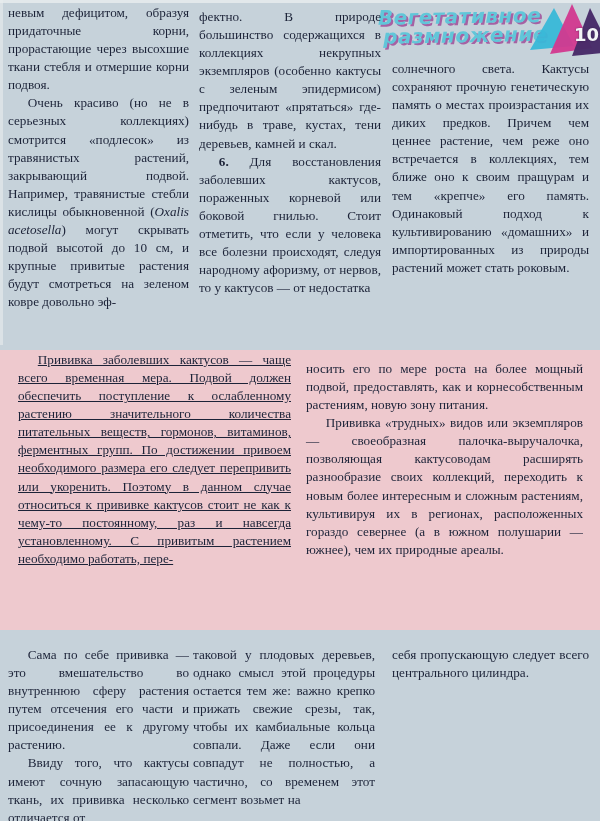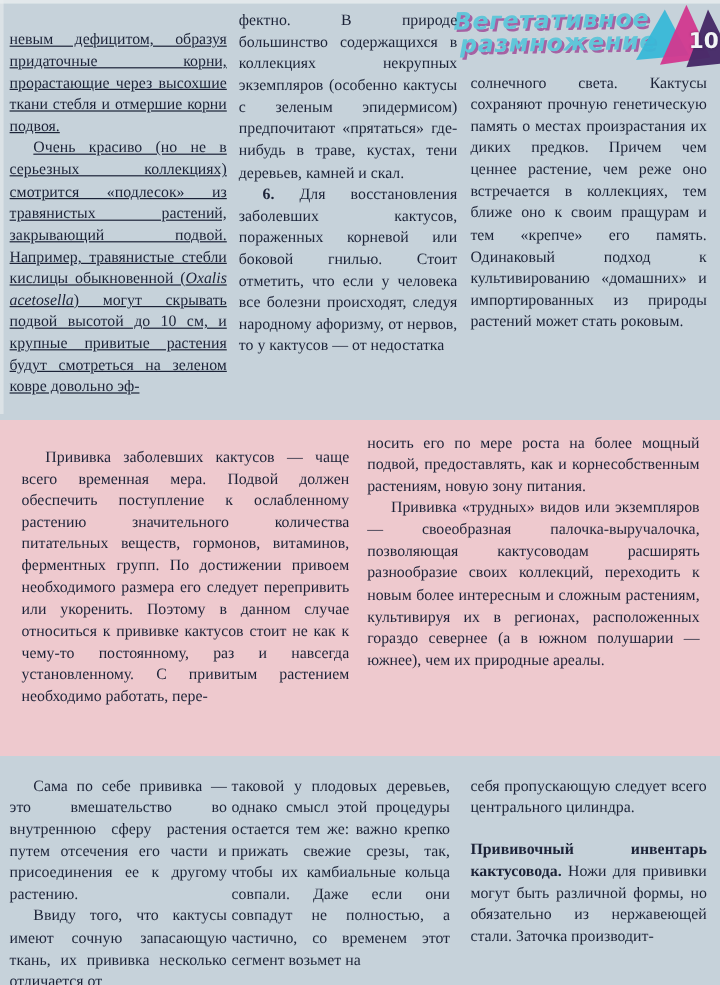--- a/index.html
+++ b/index.html
@@ -10,27 +10,27 @@
     font-family:"Liberation Serif","DejaVu Serif",serif;
     color:var(--ink,#1c2338);
   }
   .col { position:absolute; font-size:13.2px; line-height:1.37; text-align:justify; }
   .col p { margin:0; }
   .col p.indent { text-indent:1.5em; }
   .col p.space-before { margin-top:17px; }
   .b { font-weight:bold; }
   .i { font-style:italic; }
 
-  .col-t1 { left:8px;   top:24px;   width:181px;text-decoration:underline; }
+  .col-t1 { left:8px;   top:4px;   width:181px; }
   .col-t2 { left:199px; top:8px;   width:182px; }
   .col-t3 { left:392px; top:60px;  width:197px; }
 
   .pink-panel { position:absolute; left:0; top:350px; width:600px; height:280px;
     background:var(--pink,#eec9ce); }
-  .col-p1 { left:18px;  top:372px; width:273px; }
+  .col-p1 { left:18px;  top:351px; width:273px;text-decoration:underline; }
   .col-p2 { left:306px; top:360px; width:277px; }
 
   .col-b1 { left:8px;   top:646px; width:181px; }
   .col-b2 { left:193px; top:646px; width:182px; }
   .col-b3 { left:392px; top:646px; width:197px; }
 
   .header { position:absolute; left:378px; top:6px; width:200px; transform:rotate(-1deg); }
   .header-line {
     font-family:"DejaVu Sans", sans-serif;
     font-weight:bold; font-style:italic;
@@ -94,15 +94,14 @@
 
   <div class="col col-b1">
       <p class="indent"><span>Сама по себе прививка — это вмешательство во внутреннюю сферу растения путем отсечения его части и присоединения ее к другому растению.</span></p>
       <p class="indent"><span>Ввиду того, что кактусы имеют сочную запасающую ткань, их прививка несколько отличается от</span></p>
     </div>
   <div class="col col-b2">
       <p><span>таковой у плодовых деревьев, однако смысл этой процедуры остается тем же: важно крепко прижать свежие срезы, так, чтобы их камбиальные кольца совпали. Даже если они совпадут не полностью, а частично, со временем этот сегмент возьмет на</span></p>
     </div>
   <div class="col col-b3">
       <p><span>себя пропускающую следует всего центрального цилиндра.</span></p>
-      <p class="space-before"><span class="b">Прививочный инвентарь кактусовода. </span><span>Ножи для прививки могут быть различной формы, но обязательно из нержавеющей стали. Заточка производит-</span></p>
     </div>
 </div>
 
 </body></html>

